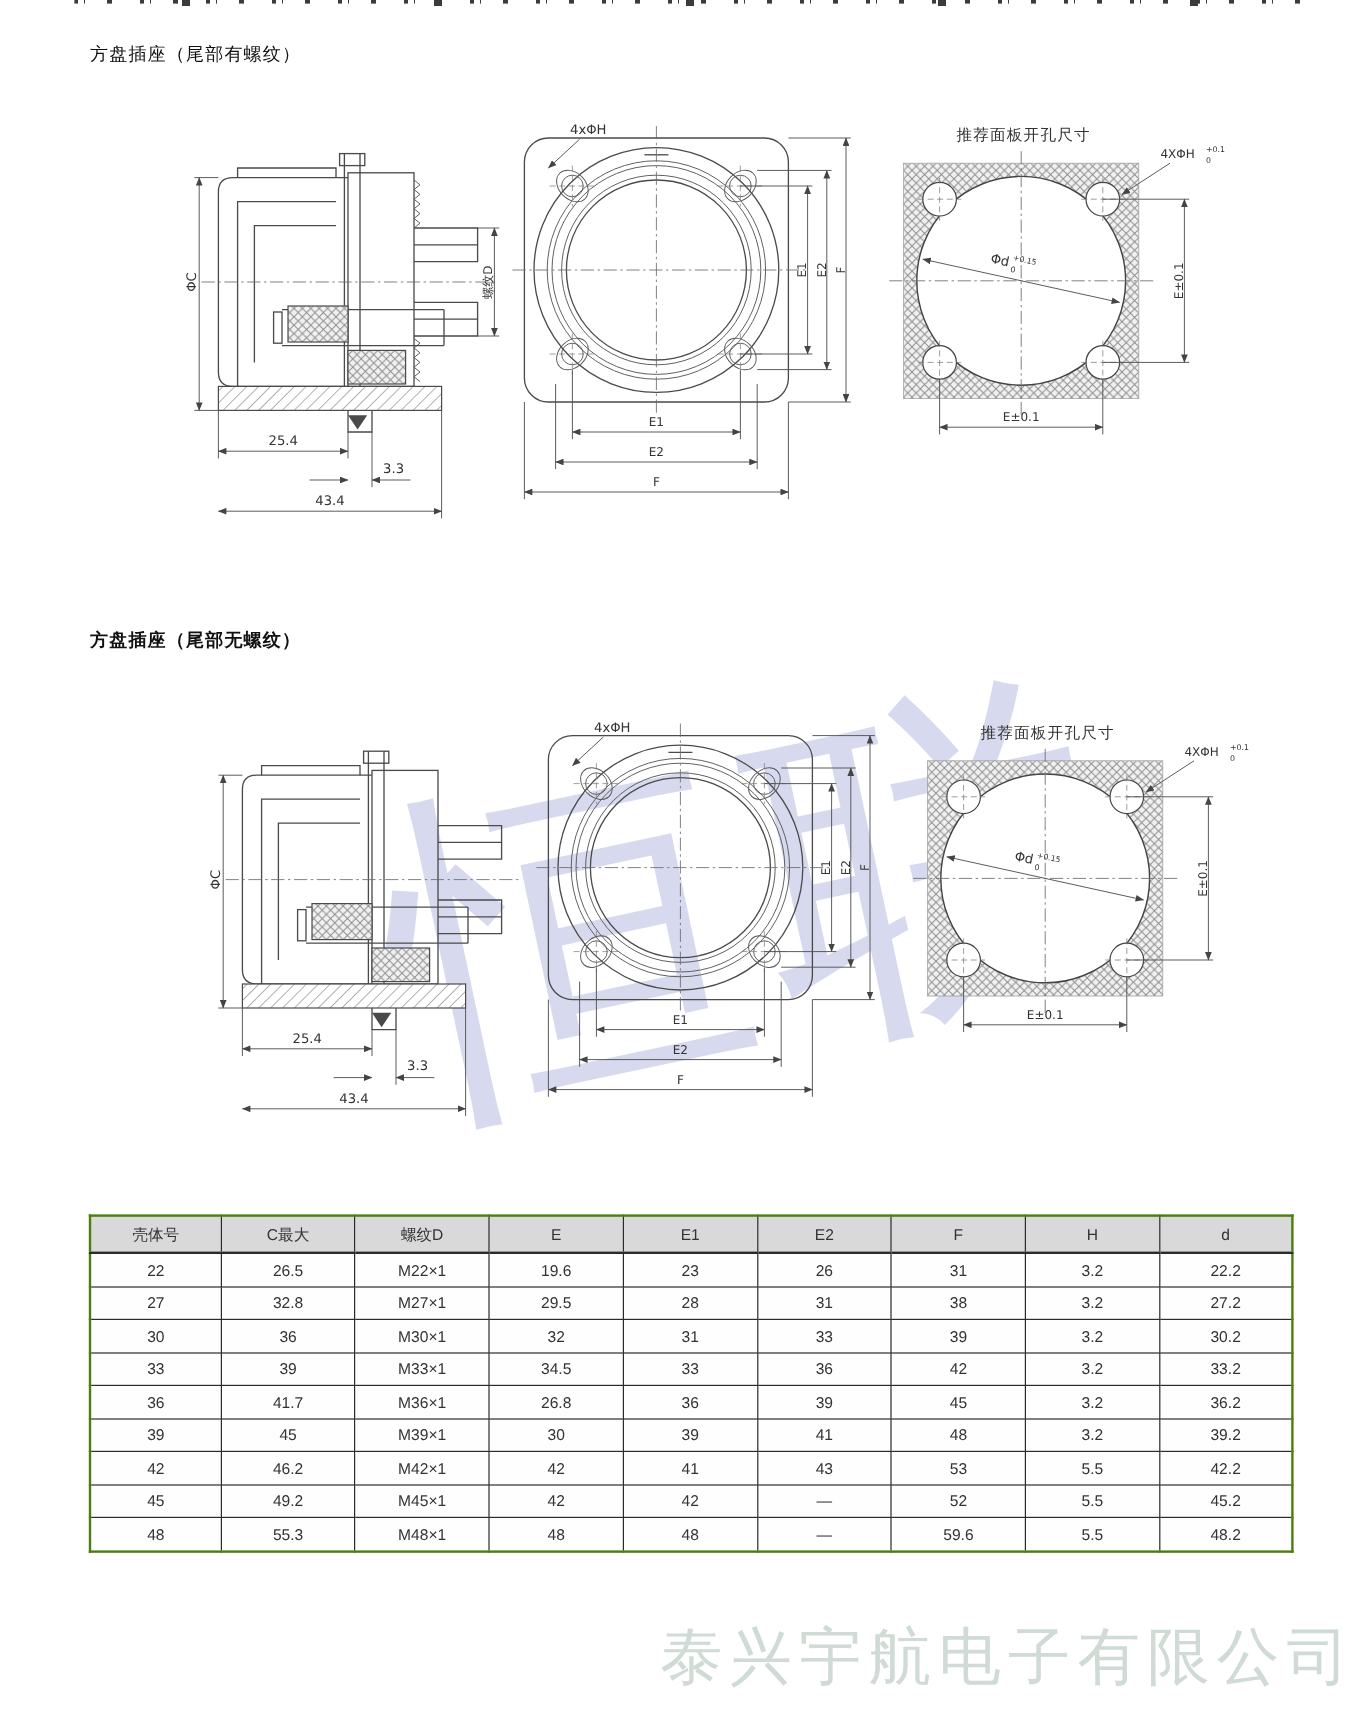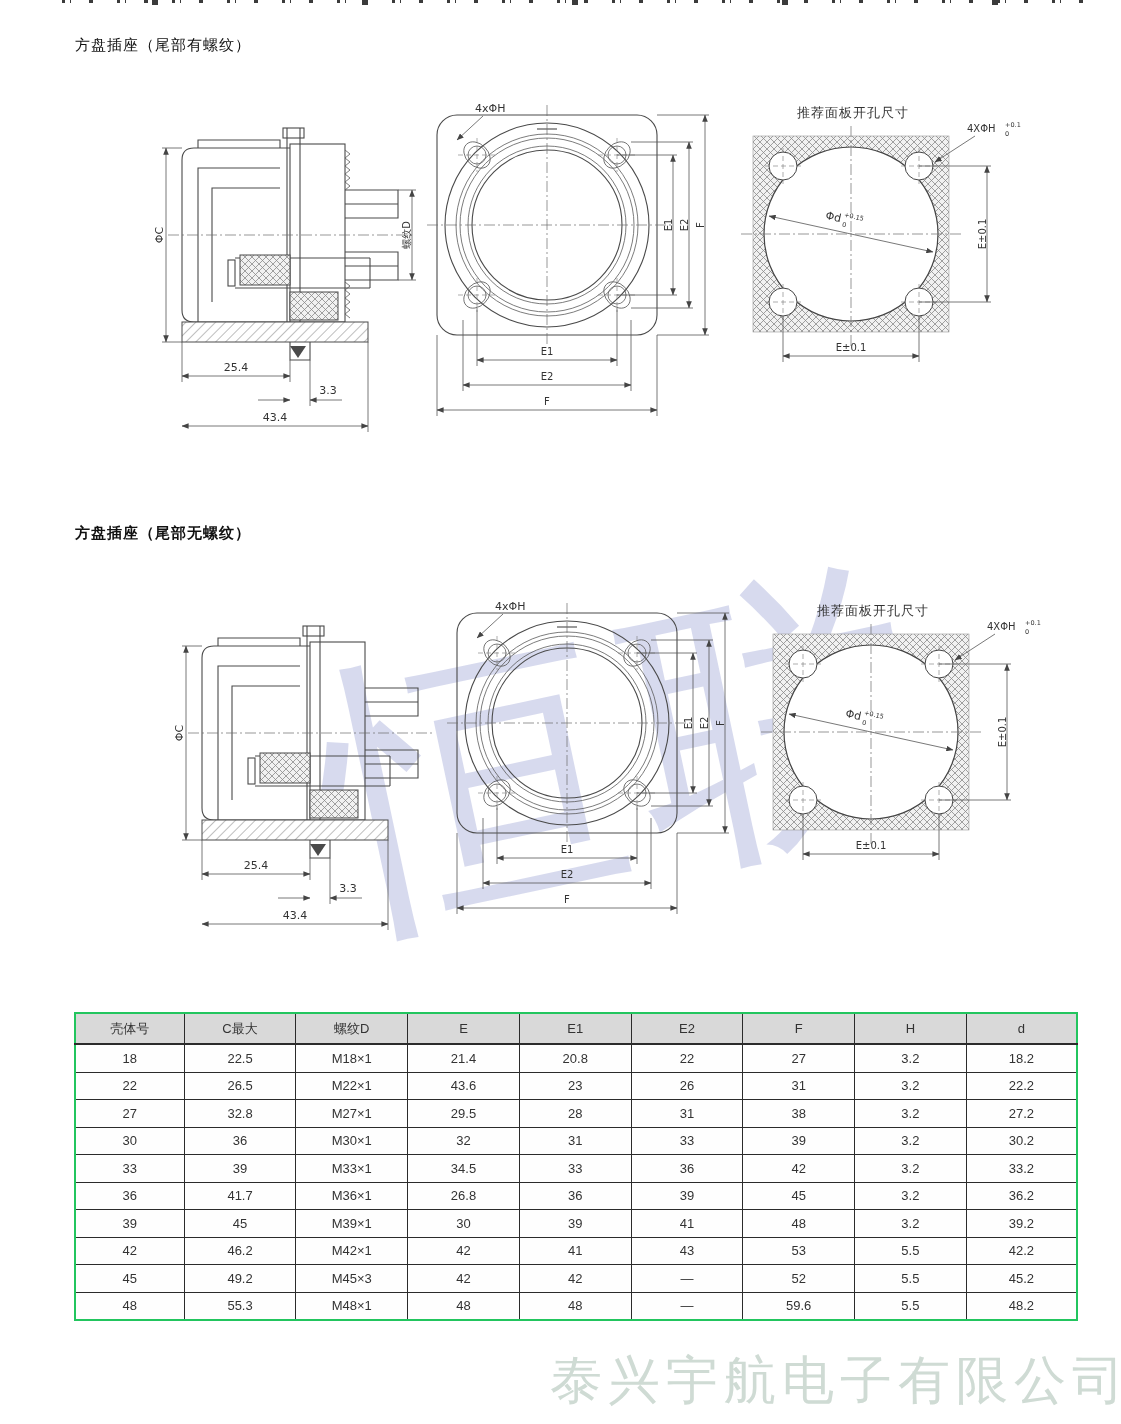--- a/index.html
+++ b/index.html
@@ -42,21 +42,21 @@
   text{fill:#333;font-family:"DejaVu Sans","Liberation Sans",sans-serif;}
   .dimtxt{font-size:11px;}
   .dimtxt-s{font-size:10px;}
   .cjk{font-size:13px;letter-spacing:1px;}
   .tol{font-size:6.5px;}
 
   
   #spec-table{position:absolute;left:74px;top:1012px;width:1004px;z-index:1;
      border-collapse:collapse;table-layout:fixed;font-size:13px;color:#333;}
   #spec-table th,#spec-table td{border:1px solid #2b2b2b;text-align:center;padding:0;}
-  #spec-table{border:2px solid #22c55e;padding-left:12px;}
+  #spec-table{border:2px solid #4d7c0f;padding-left:12px;}
   #spec-table th{background:#d9d9d9;font-weight:normal;height:29px;border-bottom:2px solid #2b2b2b;}
   #spec-table td{height:26.5px;background:#fefefe;}
 </style>
 </head>
 <body>
 
 <svg width="0" height="0" style="position:absolute" aria-hidden="true">
   <defs>
     <marker id="mA" viewBox="0 0 10 8" markerWidth="9" markerHeight="7" refX="9.5" refY="4" orient="auto-start-reverse">
       <path d="M0,0L10,4L0,8Z" fill="#444"></path>
@@ -388,35 +388,24 @@
           <th>E</th>
           <th>E1</th>
           <th>E2</th>
           <th>F</th>
           <th>H</th>
           <th>d</th>
         </tr>
       </thead>
     <tbody>
         <tr>
-          <td>18</td>
-          <td>22.5</td>
-          <td>M18×1</td>
-          <td>21.4</td>
-          <td>20.8</td>
-          <td>22</td>
-          <td>27</td>
-          <td>3.2</td>
-          <td>18.2</td>
-        </tr>
-        <tr>
           <td>22</td>
           <td>26.5</td>
           <td>M22×1</td>
-          <td>43.6</td>
+          <td>19.6</td>
           <td>23</td>
           <td>26</td>
           <td>31</td>
           <td>3.2</td>
           <td>22.2</td>
         </tr>
         <tr>
           <td>27</td>
           <td>32.8</td>
           <td>M27×1</td>
@@ -478,21 +467,21 @@
           <td>42</td>
           <td>41</td>
           <td>43</td>
           <td>53</td>
           <td>5.5</td>
           <td>42.2</td>
         </tr>
         <tr>
           <td>45</td>
           <td>49.2</td>
-          <td>M45×3</td>
+          <td>M45×1</td>
           <td>42</td>
           <td>42</td>
           <td>—</td>
           <td>52</td>
           <td>5.5</td>
           <td>45.2</td>
         </tr>
         <tr>
           <td>48</td>
           <td>55.3</td>

